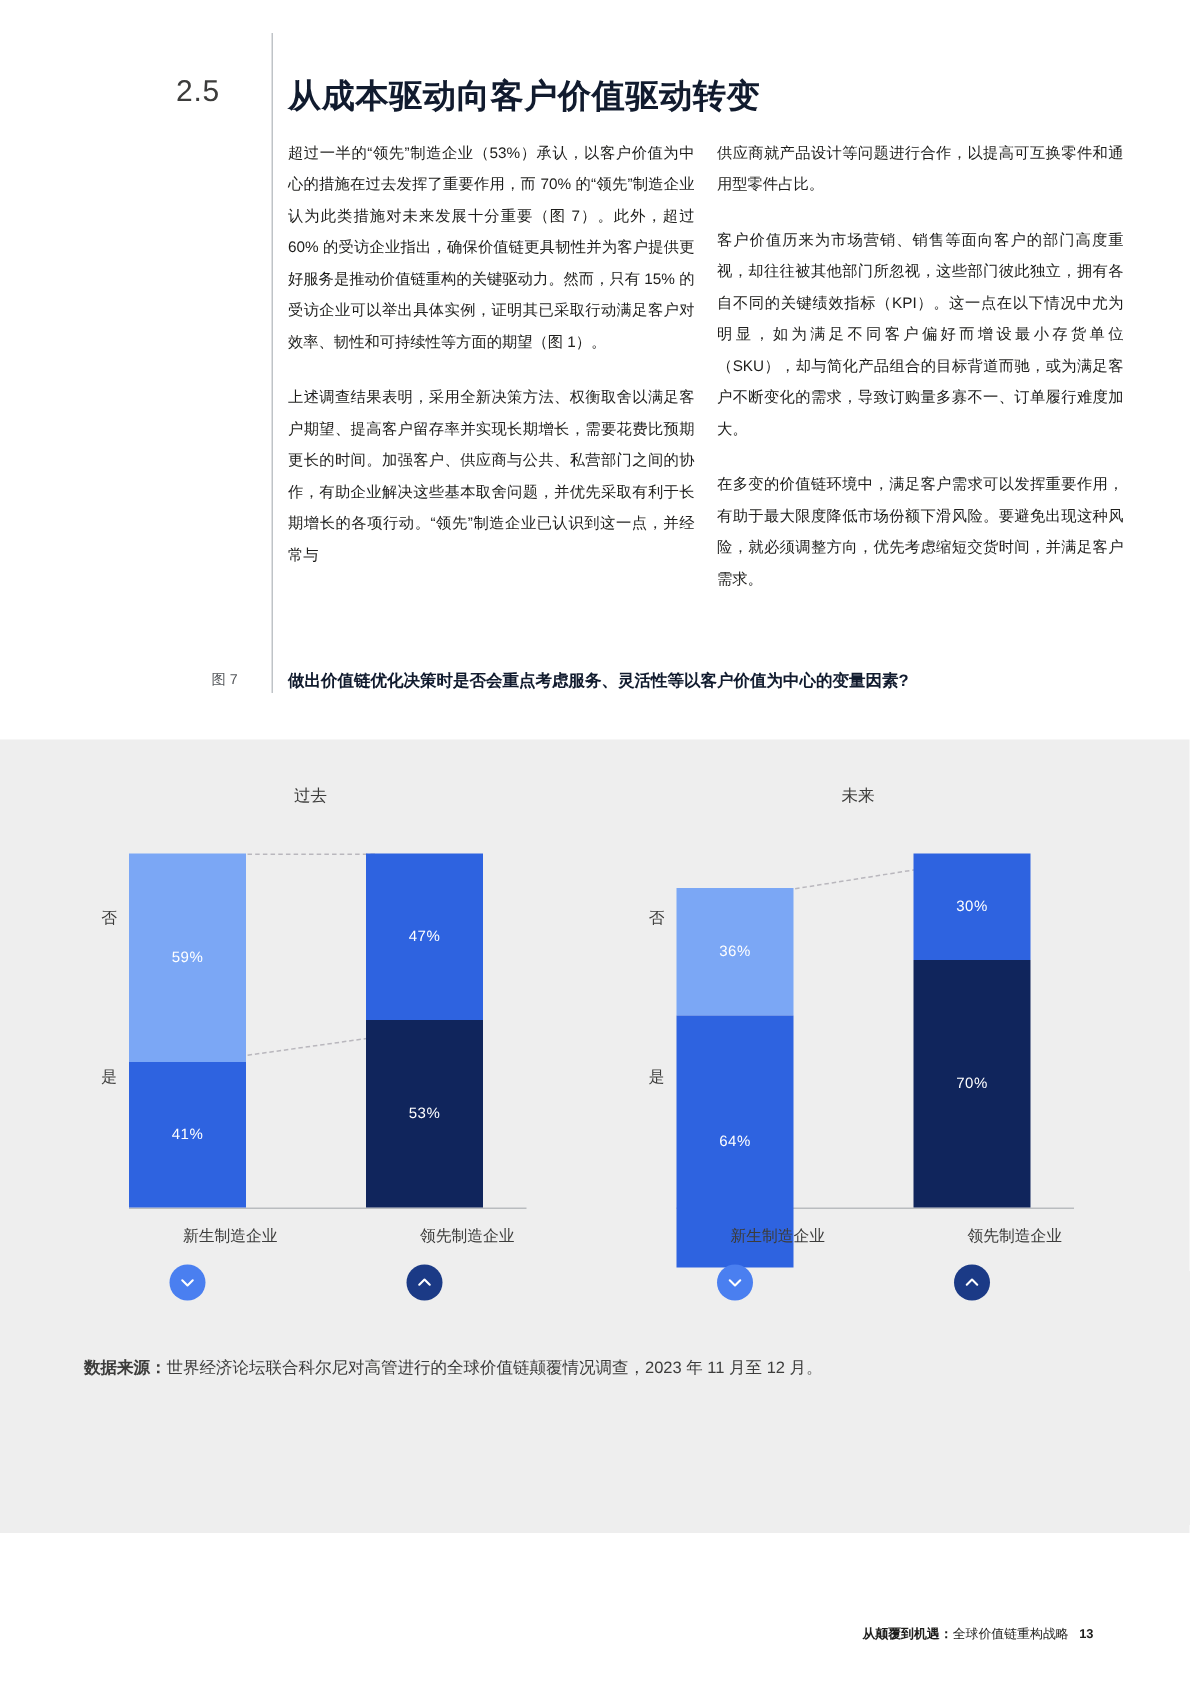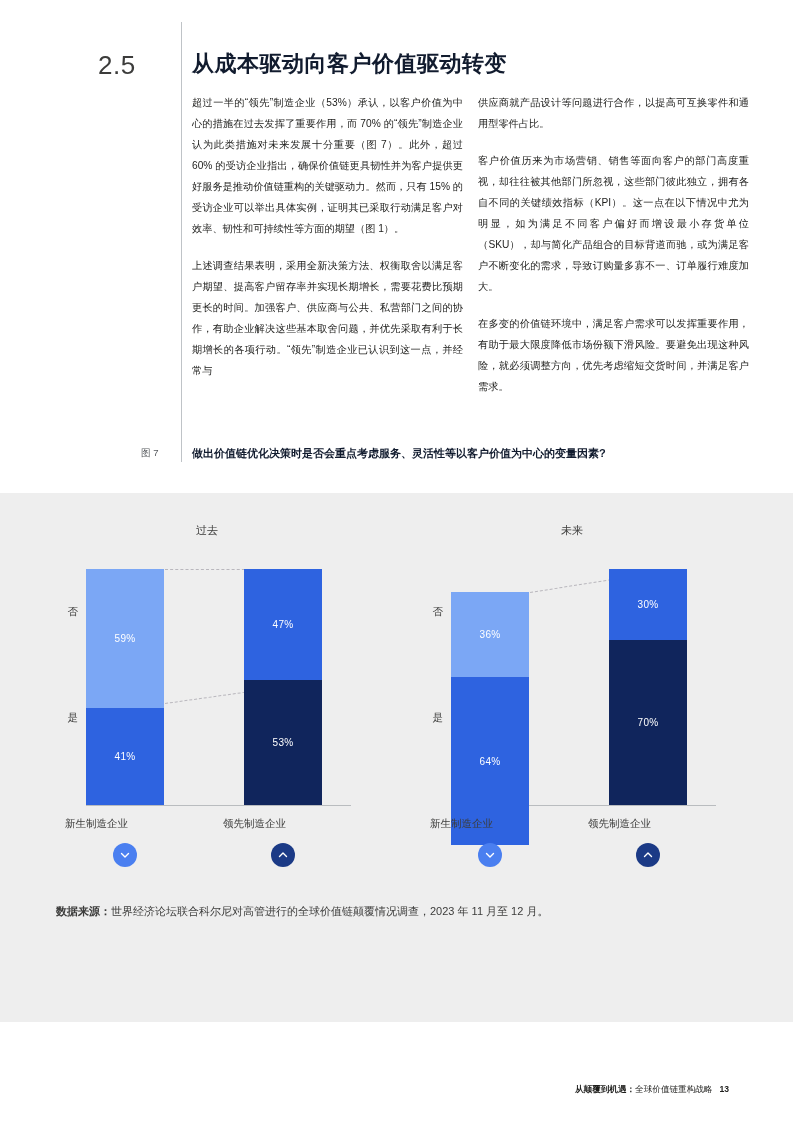--- a/index.html
+++ b/index.html
@@ -28,22 +28,22 @@
     left: 0;
     top: 22px;
     width: 793px;
     height: 52px;
   }
   .section-number {
     position: absolute;
     left: 98px;
     top: 28px;
     width: 68px;
-    text-align: left;
-    font-size: 26px;
+    text-align: center;
+    font-size: 20px;
     font-weight: 400;
     color: #3c3c3b;
     letter-spacing: 0.5px;
   }
   .section-rule {
     position: absolute;
     left: 181px;
     top: 22px;
     width: 1px;
     height: 440px;
@@ -121,21 +121,21 @@
   .axis-line {
     position: absolute;
     background: #b9bcbf;
     height: 1px;
   }
 
   .cat-label {
     position: absolute;
     font-size: 10.5px;
     color: #3c3c3b;
-    text-align: left;
+    text-align: right;
   }
   .row-label {
     position: absolute;
     font-size: 10.5px;
     color: #3c3c3b;
     text-align: right;
     width: 24px;
   }
 
   .bar-stack {

